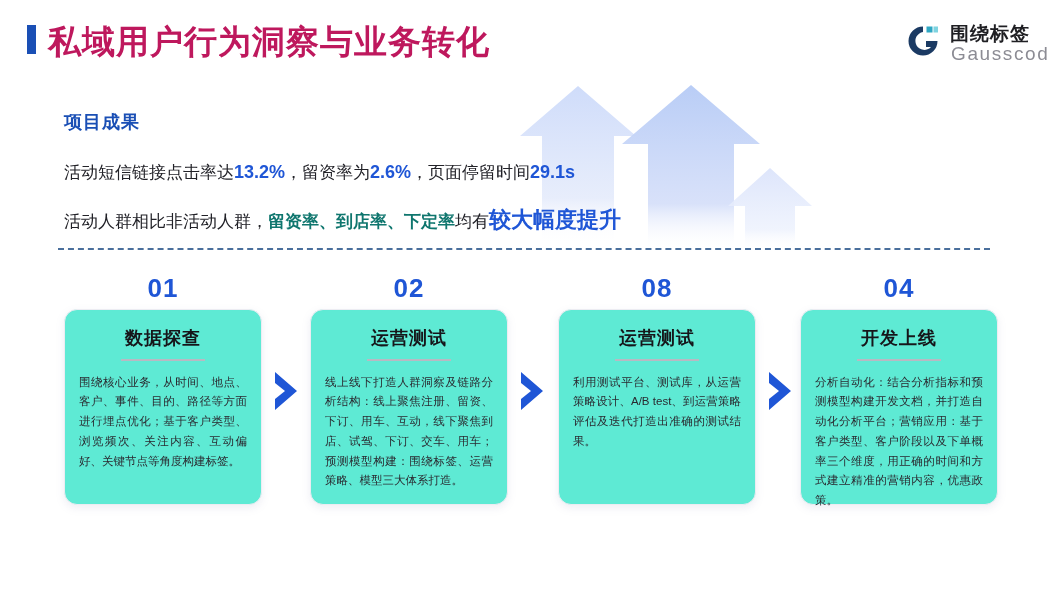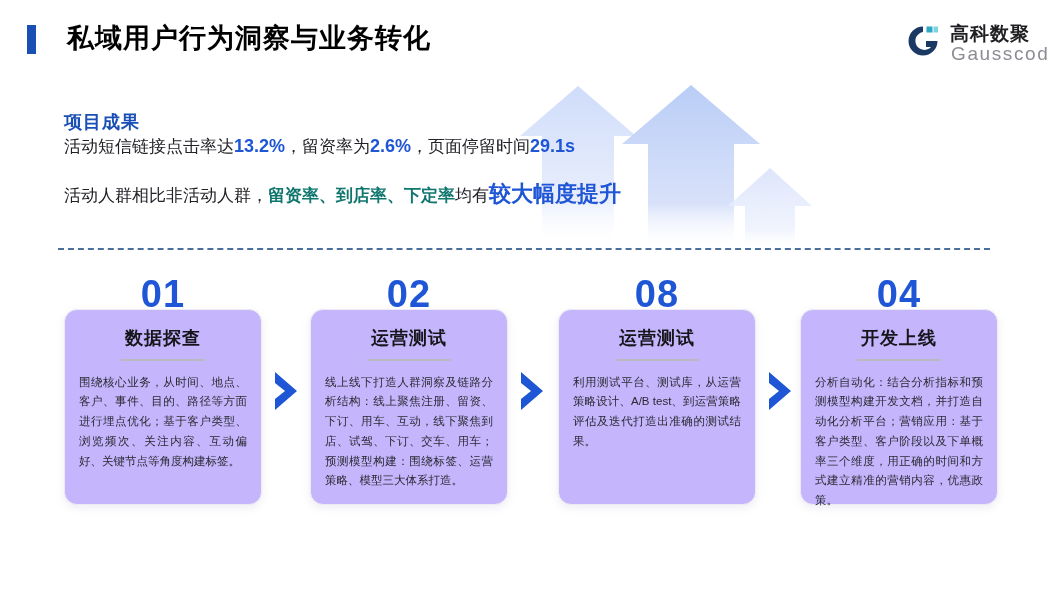--- a/index.html
+++ b/index.html
@@ -19,43 +19,43 @@
   .arrows { position: absolute; left: 0; top: 0; width: 1048px; height: 591px; pointer-events: none; }
 
   
   .header { position: absolute; left: 0; top: 0; width: 1048px; height: 78px; }
   .title-accent {
     position: absolute; left: 27px; top: 25px;
     width: 9px; height: 29px; background: #1a4fb5;
   }
   .page-title {
     position: absolute; left: 48px; top: 20px;
-    font-size: 27px; font-weight: bold; color: #000000;
-    letter-spacing: 1px; white-space: nowrap; margin-left: 19px;
+    font-size: 33px; font-weight: bold; color: #be185d;
+    letter-spacing: 1px; white-space: nowrap;
   }
 
   
   .logo { position: absolute; left: 906px; top: 20px; width: 125px; height: 44px; }
   .logo-mark { position: absolute; left: 0; top: 4px; width: 34px; height: 34px; }
   .logo-text-cn {
     position: absolute; left: 44px; top: 1px;
     font-size: 19px; font-weight: bold; color: #1f1f23; letter-spacing: 1px;
     white-space: nowrap;
   }
   .logo-text-en {
     position: absolute; left: 45px; top: 23px;
     font-size: 19px; color: #8c8c94; letter-spacing: 1.6px;
     white-space: nowrap;
   }
 
   
   .results { position: absolute; left: 64px; top: 110px; }
   .results-heading {
     font-size: 18px; font-weight: bold; color: #1a4fb5;
-    letter-spacing: 1px; 
+    letter-spacing: 1px; margin-bottom: 26px;
   }
   .results-line {
     font-size: 17px; color: #222228; line-height: 1.35;
     margin-bottom: 20px; white-space: nowrap;
   }
   .hl { color: #1f56d6; font-weight: bold; font-size: 18px; }
   .strong { font-weight: bold; color: #0f766e; }
   .hl-big { color: #1f56d6; font-weight: bold; font-size: 22px; }
 
   
@@ -64,27 +64,27 @@
     border-top: 2px dashed #4a6f9c;
   }
 
   
   .cards { position: absolute; left: 0; top: 275px; width: 1048px; height: 250px; }
 
   .card-wrap { position: absolute; top: 0; }
   .card-num {
     position: absolute; top: 0; width: 100%;
     text-align: center;
-    font-size: 38px; font-weight: bold; color: #1f56d6;
+    font-size: 26px; font-weight: bold; color: #1f56d6;
     letter-spacing: 1px; line-height: 1;
     z-index: 3;
   }
   .card {
     position: absolute; top: 34px; left: 0;
-    background: #c4b5fd;
+    background: #5eead4;
     border: 1px solid #ececf2;
     border-radius: 13px;
     box-shadow: 0 3px 9px rgba(120,120,170,0.13);
     padding: 18px 14px 14px;
     z-index: 2;
   }
   .card-title {
     text-align: center;
     font-size: 18px; font-weight: bold; color: #16161a;
     letter-spacing: 1px; line-height: 1.2;
@@ -136,21 +136,21 @@
     <div class="title-accent"></div>
     <div class="page-title">私域用户行为洞察与业务转化</div>
   </div>
 
   <div class="logo">
     <svg class="logo-mark" viewBox="0 0 34 34" xmlns="http://www.w3.org/2000/svg">
       <path d="M17 2.5 A14.5 14.5 0 1 0 31.5 17 L20 17 L20 23 L25 23 A9 9 0 1 1 17 8 Z" fill="#1b3a63"></path>
       <rect x="20.5" y="2.5" width="6" height="6" fill="#2fa8c4"></rect>
       <rect x="27.5" y="2.5" width="4.5" height="6" fill="#7fd3e0"></rect>
     </svg>
-    <div class="logo-text-cn">高科数聚</div>
+    <div class="logo-text-cn">围绕标签</div>
     <div class="logo-text-en">Gausscode</div>
   </div>
 
   <div class="results">
     <div class="results-heading">项目成果</div>
 
     <div class="results-line">
       <span>活动短信链接点击率达</span><span class="hl">13.2%</span><span>，留资率为</span><span class="hl">2.6%</span><span>，页面停留时间</span><span class="hl">29.1s</span>
     </div>
 

